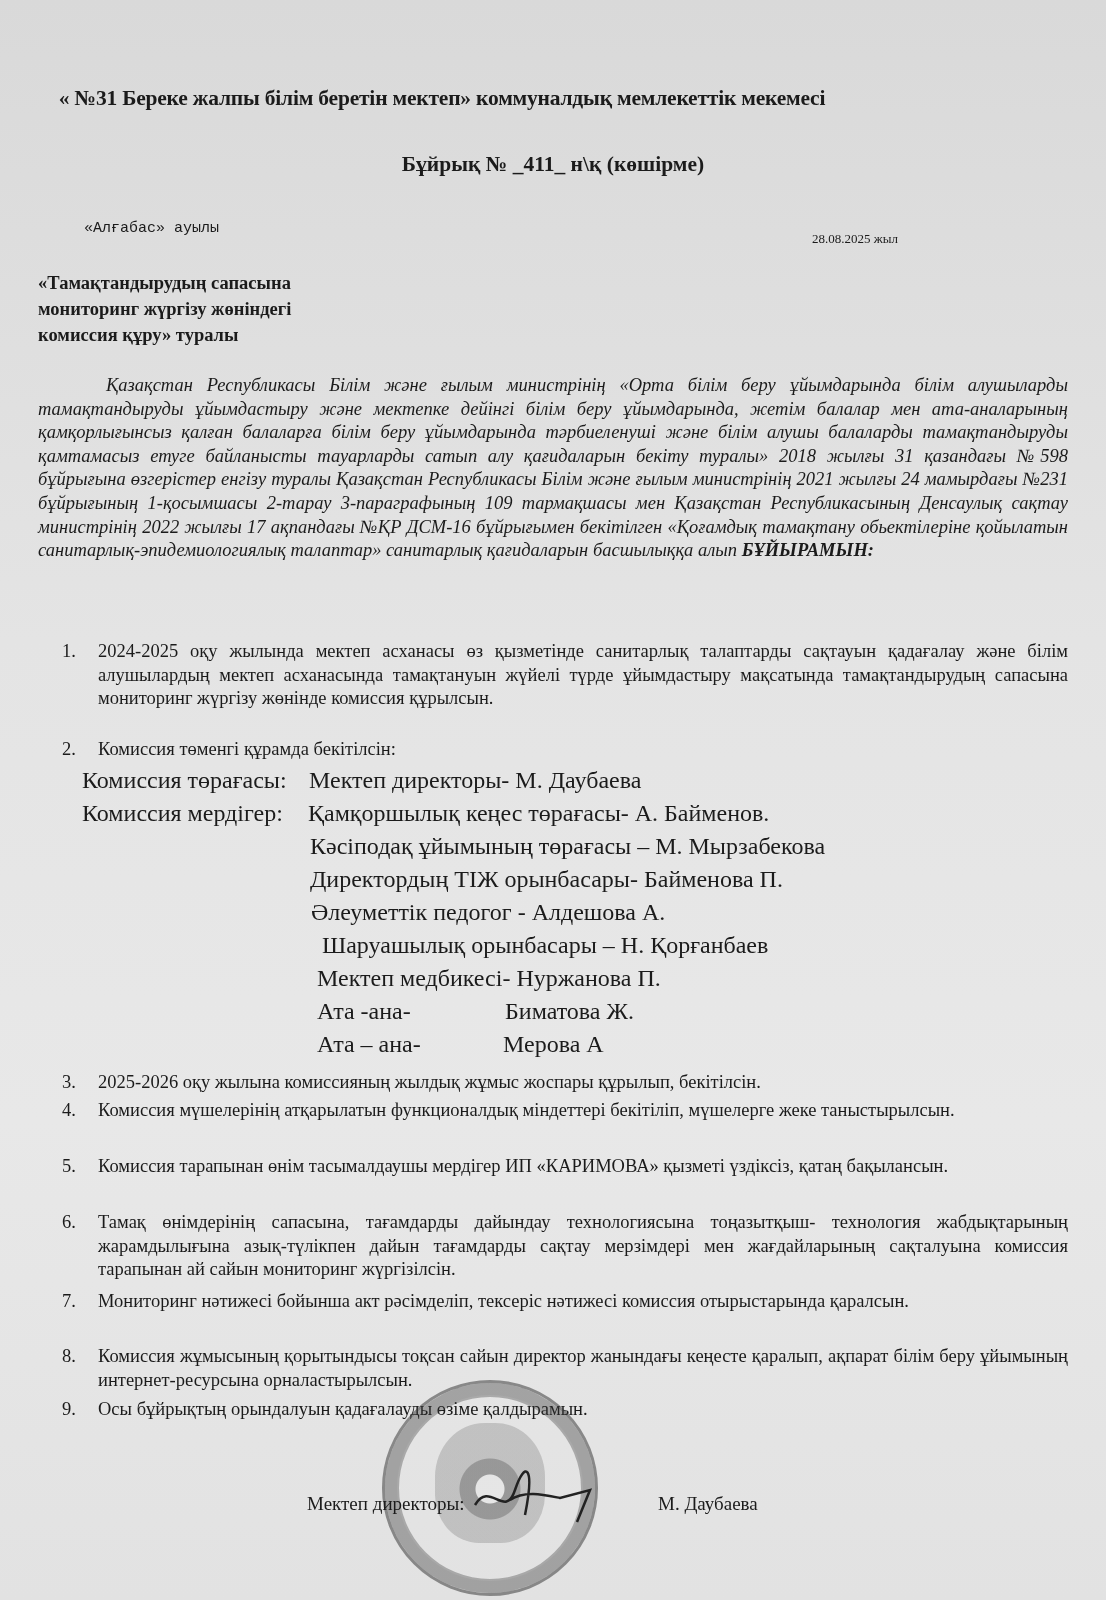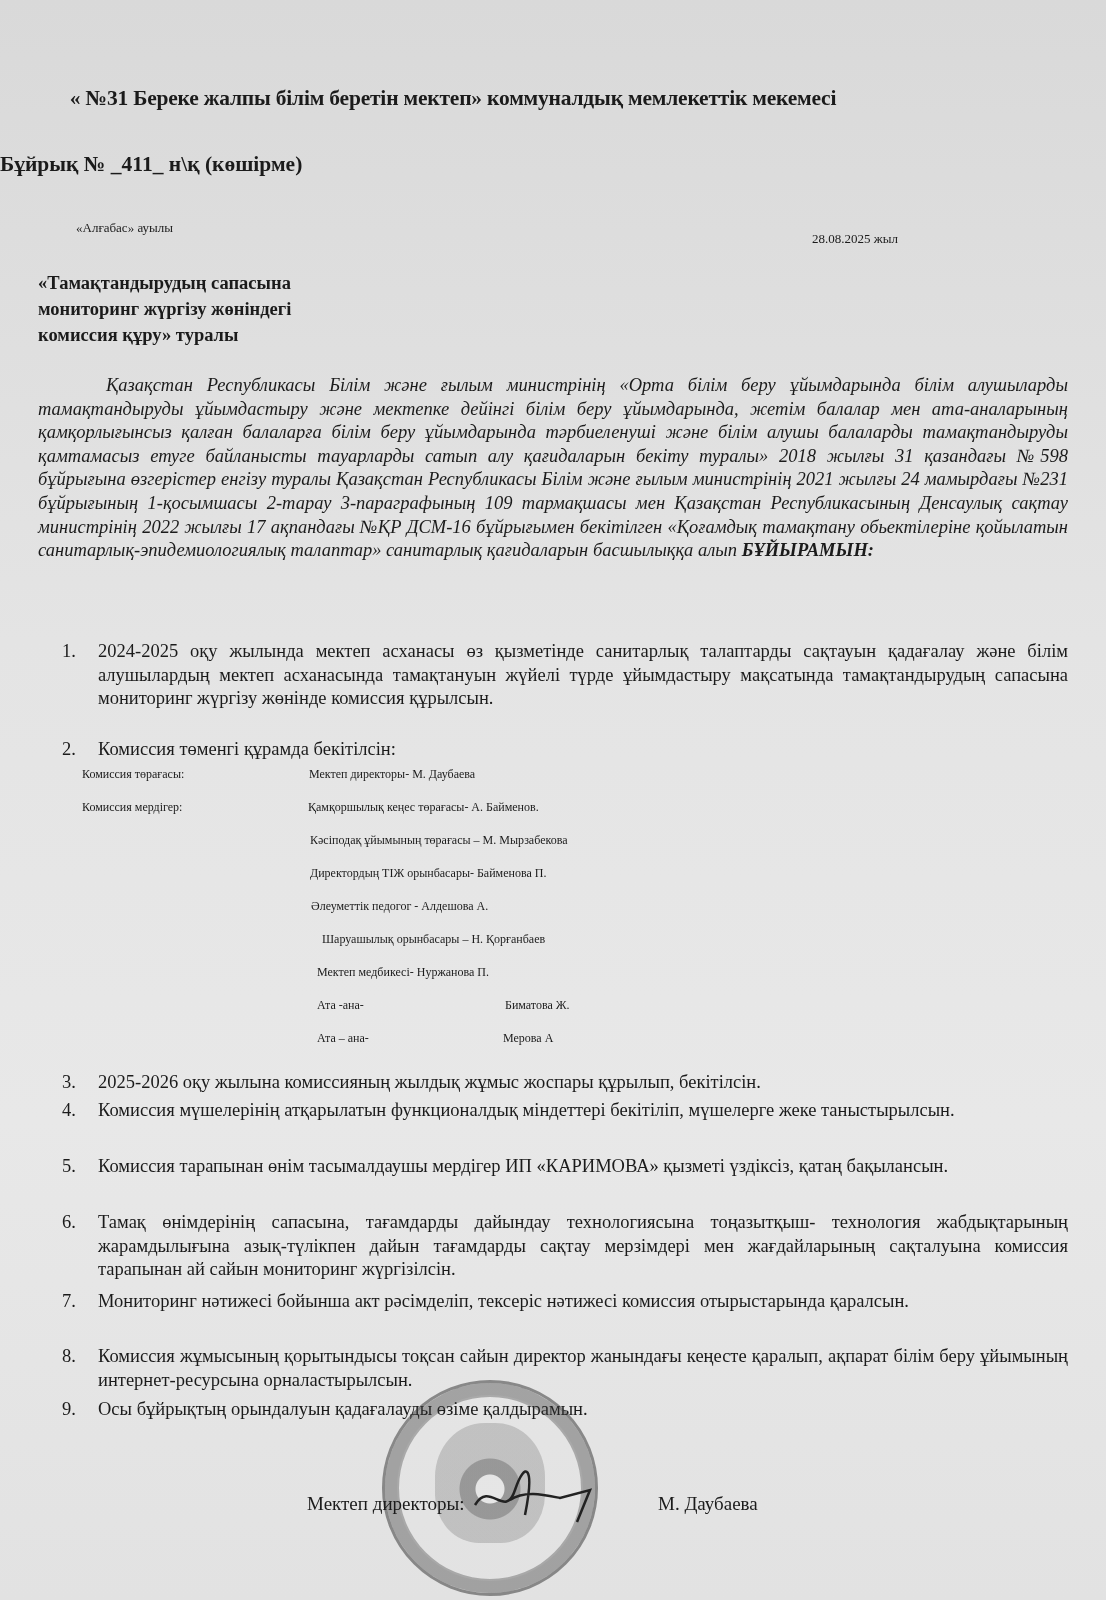--- a/index.html
+++ b/index.html
@@ -5,43 +5,43 @@
   html, body { margin: 0; padding: 0; }
   body {
     width: 1106px; height: 1600px; overflow: hidden;
     background: linear-gradient(180deg, #d9d9d9 0%, #e4e4e4 40%, #e8e8e8 70%, #e2e2e2 100%);
     font-family: "Liberation Serif", serif;
     color: #1b1b1b;
     position: relative;
   }
   .page { position: absolute; left: 0; top: 0; width: 1106px; height: 1600px; }
   .org-title {
-    position: absolute; top: 86px; left: 16px; width: 874px; text-align: center;
+    position: absolute; top: 86px; left: 5px; width: 874px; text-align: center;
     font-weight: bold; font-size: 21.5px; letter-spacing: -0.2px;
   }
   .order-title {
-    position: absolute; top: 152px; left: 0; width: 1106px; text-align: left;
+    position: absolute; top: 152px; left: 0; width: 1106px; text-align: center;
     font-weight: bold; font-size: 21.5px;
   }
-  .place { position: absolute; top: 220px; left: 76px; font-size: 13px; }
+  .place { position: absolute; top: 220px; left: 84px; font-size: 15px; font-family: Liberation Mono, monospace; }
   .date { position: absolute; top: 231px; left: 812px; font-size: 13px; }
   .subject {
     position: absolute; top: 270px; left: 38px; width: 340px;
     font-weight: bold; font-size: 18.5px; line-height: 26px;
   }
   .preamble {
     position: absolute; top: 374px; left: 38px; width: 1030px;
     font-size: 18.5px; line-height: 23.6px; text-align: justify; text-indent: 68px; font-style: italic;
   }
   .preamble b { font-weight: bold; }
   .items { position: absolute; left: 0; width: 1106px; font-size: 18.5px; }
   .item { position: absolute; left: 62px; width: 1006px; line-height: 23.6px; text-align: justify; }
   .item .num { position: absolute; left: 0; top: 0; width: 30px; }
   .item .txt { display: block; margin-left: 36px; }
-  .member-row { position: absolute; font-size: 12px; white-space: nowrap; }
+  .member-row { position: absolute; font-size: 24px; white-space: nowrap; }
   .sig-line { position: absolute; top: 1493px; font-size: 19px; }
   .stamp {
     position: absolute; left: 382px; top: 1380px; width: 210px; height: 210px;
     border-radius: 50%; border: 3px solid rgba(60,60,60,0.55);
     box-shadow: inset 0 0 0 12px rgba(0,0,0,0.04), inset 0 0 0 14px rgba(60,60,60,0.35);
   }
   .stamp .emblem {
     position: absolute; left: 50px; top: 40px; width: 110px; height: 120px;
     border-radius: 45% 45% 40% 40%;
     background: radial-gradient(circle at 50% 55%, rgba(230,230,230,0.9) 0 14px, rgba(60,60,60,0.45) 15px 30px, rgba(90,90,90,0.25) 31px 60px);

